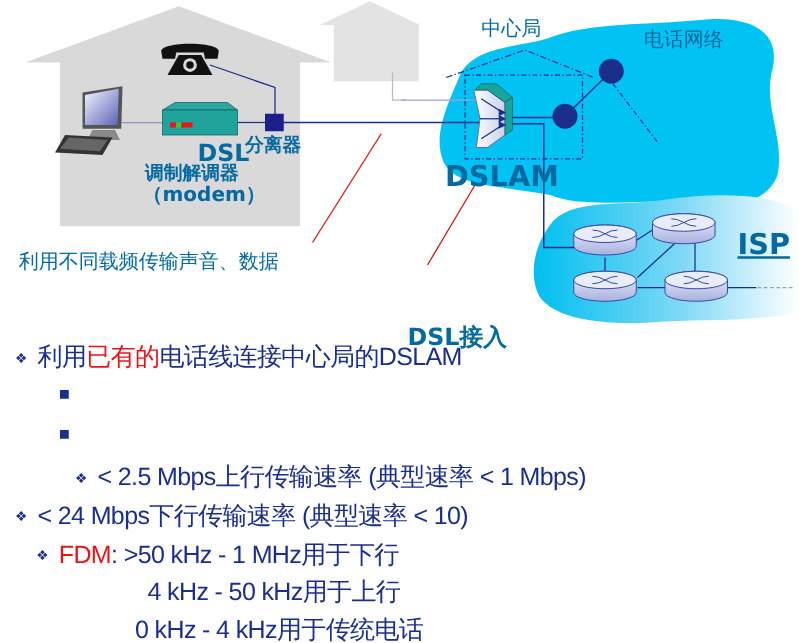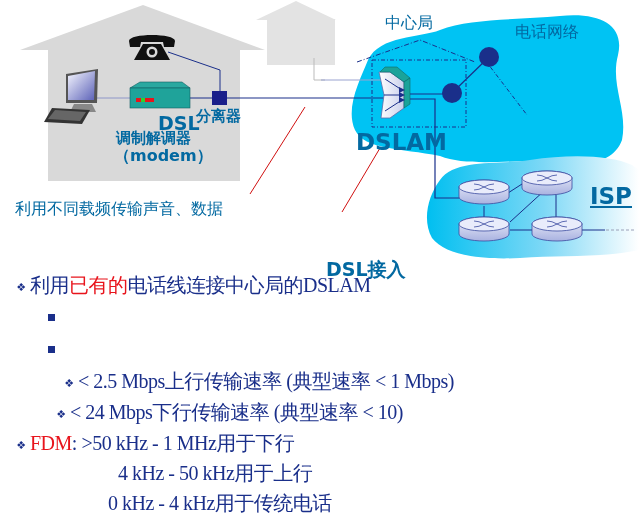--- a/index.html
+++ b/index.html
@@ -1,21 +1,21 @@
 <!DOCTYPE html>
 <html><head>
 <meta charset="utf-8">
 <style>
   html,body{margin:0;padding:0;background:#fff;}
   body{width:639px;height:514px;position:relative;overflow:hidden;font-family:"Liberation Sans","DejaVu Sans",sans-serif;}
   .diagram{position:absolute;left:0;top:0;width:639px;height:262px;}
   .lbl{position:absolute;color:#0369a1;font-family:"DejaVu Sans",sans-serif;white-space:nowrap;}
   .lbl.bold{font-weight:bold;}
   .bullets{position:absolute;left:0;top:268px;width:639px;}
-  .bl{position:absolute;left:0;white-space:nowrap;color:#1a2f8a;font-family:Liberation Serif, serif;font-size:20px;letter-spacing:-0.5px;text-align:center;}
+  .bl{position:absolute;left:0;white-space:nowrap;color:#1a2f8a;font-family:Liberation Sans, sans-serif;font-size:20px;letter-spacing:-0.5px;}
   .bl .mk{display:inline-block;width:18px;color:#1a2f8a;font-size:11px;vertical-align:middle;}
   .bl .sq{display:inline-block;width:7px;height:7px;background:#1a2f8a;margin-right:10px;vertical-align:middle;}
   .red{color:#e8141c;}
 </style>
 </head>
 <body>
 
 <div class="diagram">
   <svg width="639" height="262" viewBox="0 0 639 262">
     <defs>
@@ -164,24 +164,24 @@
   </div>
   <div class="bl" style="top:36px;left:48px;">
     <span class="sq"></span>
   </div>
   <div class="bl" style="top:68px;left:48px;">
     <span class="sq"></span>
   </div>
   <div class="bl" style="top:100px;margin-left:48px;">
     <span class="mk" style="margin-left:12px;">❖</span><span>&lt; 2.5 Mbps上行传输速率 (典型速率 &lt; 1 Mbps)</span>
   </div>
-  <div class="bl" style="top:131px;margin-left:40px;">
+  <div class="bl" style="top:131px;">
     <span class="mk" style="margin-left:12px;">❖</span><span>&lt; 24 Mbps下行传输速率 (典型速率 &lt; 10)</span>
   </div>
-  <div class="bl" style="top:162px;">
+  <div class="bl" style="top:162px;padding-left:17px;">
     <span class="mk" style="margin-left:12px;">❖</span><span class="red">FDM</span><span>: &gt;50 kHz - 1 MHz用于下行</span>
   </div>
   <div class="bl" style="top:192px;left:92px;margin-left:26px;">
     <span>4 kHz - 50 kHz用于上行</span>
   </div>
   <div class="bl" style="top:222px;left:108px;">
     <span>0 kHz - 4 kHz用于传统电话</span>
   </div>
 </div>
 

